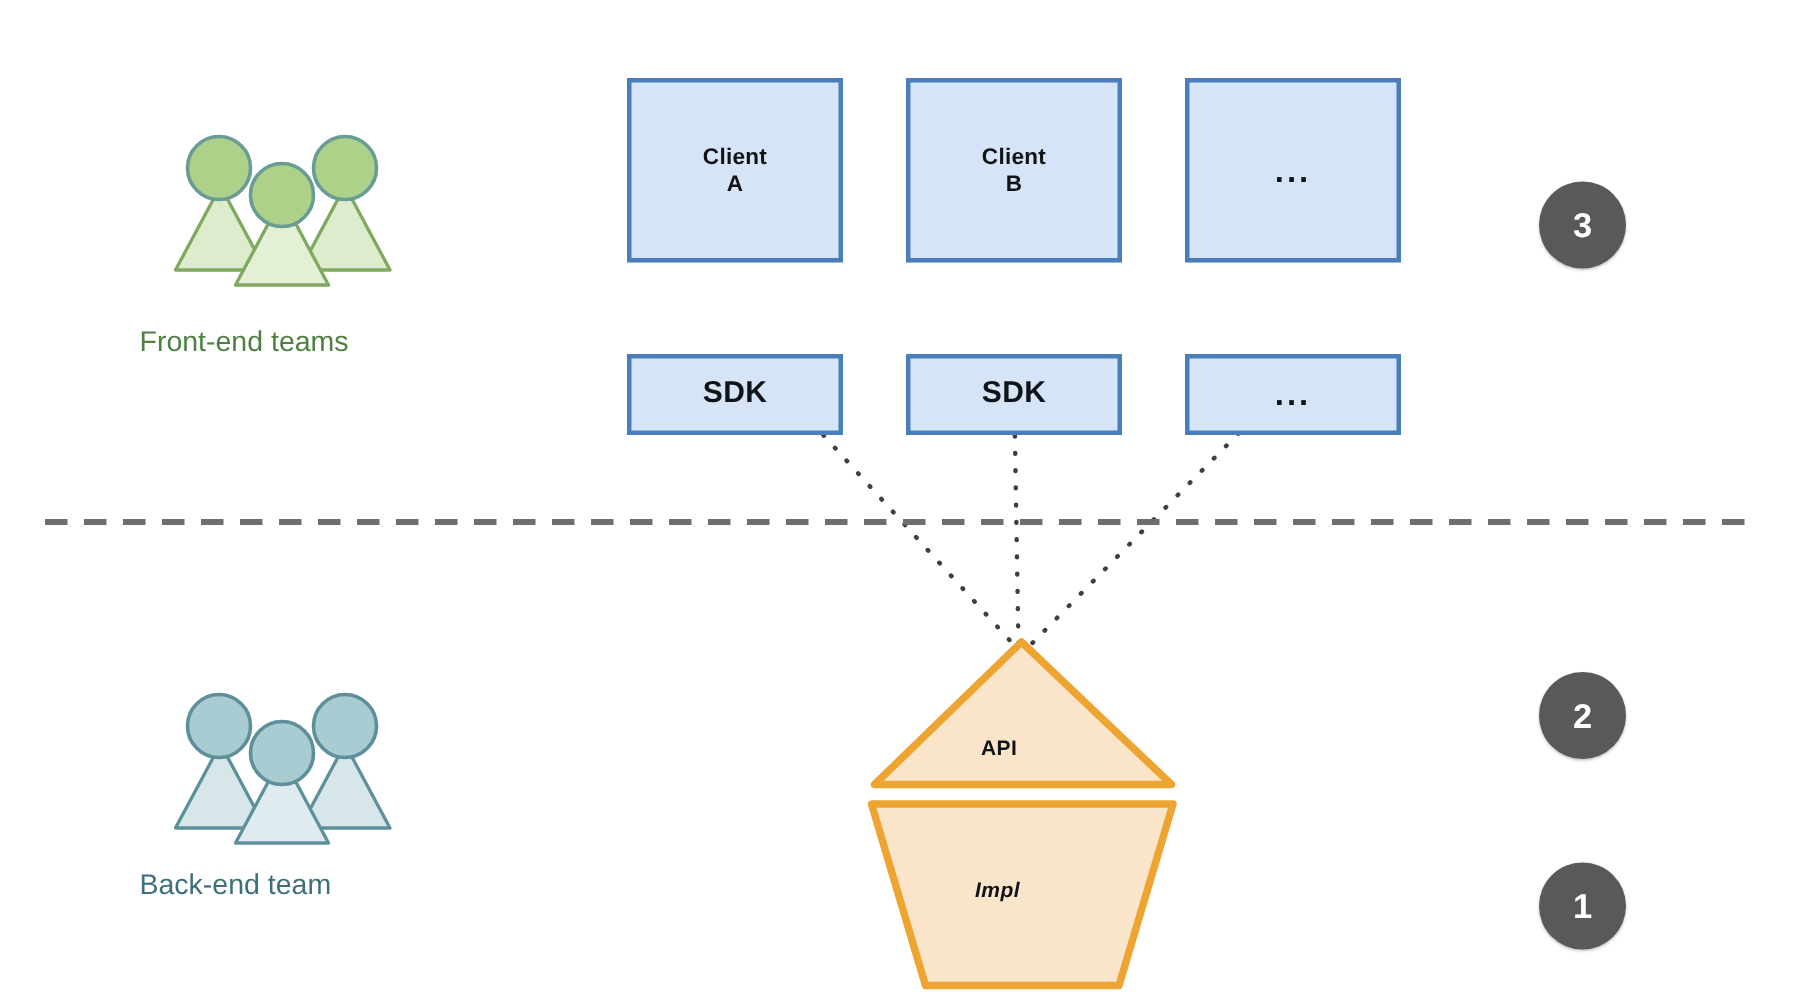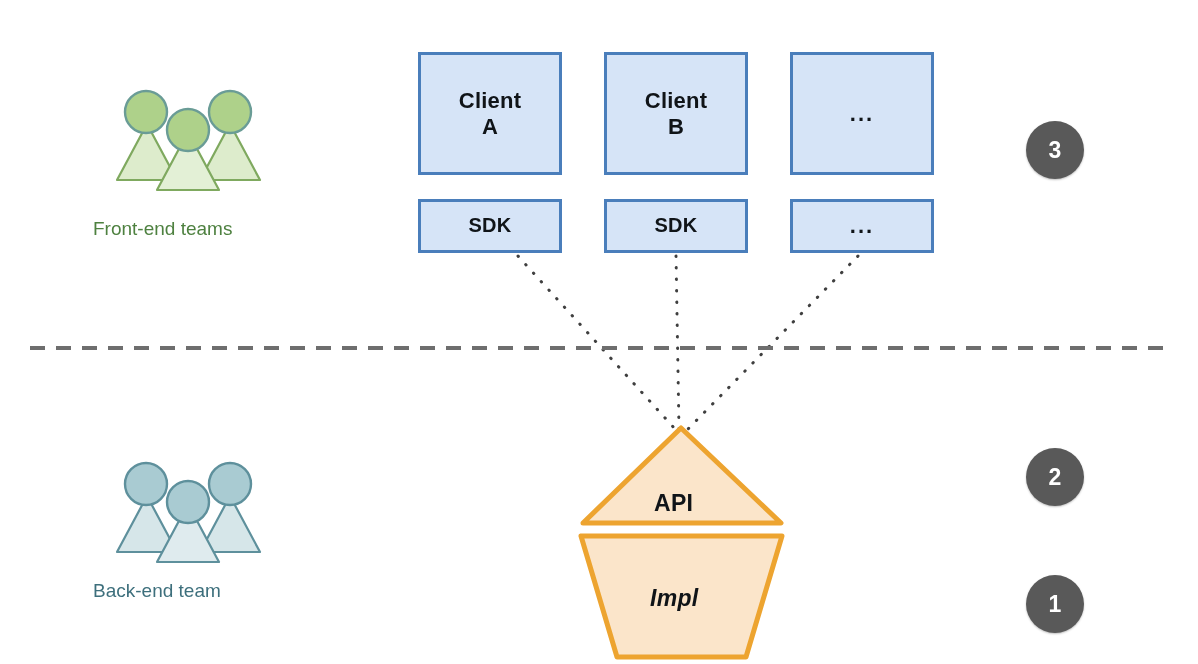--- a/index.html
+++ b/index.html
@@ -36,24 +36,25 @@
     display: flex;
     align-items: center;
     justify-content: center;
     text-align: center;
     color: #101418;
     font-weight: bold;
     line-height: 1.18;
     letter-spacing: 0.2px;
   }
   .node-box.client {
-    font-size: 22px;
+    font-size: 15px;
   }
   .node-box.sdk {
     font-size: 20px;
+    margin-top: 37px;
   }
   .node-box.ellipsis {
     font-size: 22px;
     letter-spacing: 2px;
   }
   .node-label {
     display: block;
     white-space: pre-line;
   }
   
@@ -75,21 +76,21 @@
     font-size: 23px;
     font-weight: bold;
     display: flex;
     align-items: center;
     justify-content: center;
     box-shadow: 0 1px 2px rgba(0,0,0,0.25);
   }
   
   .shape-caption {
     position: absolute;
-    font-size: 23px;
+    font-size: 14px;
     font-weight: bold;
     color: #101418;
     letter-spacing: 0.3px;
     white-space: nowrap;
   }
 </style>
 </head>
 <body>
 
 <div class="stage">

